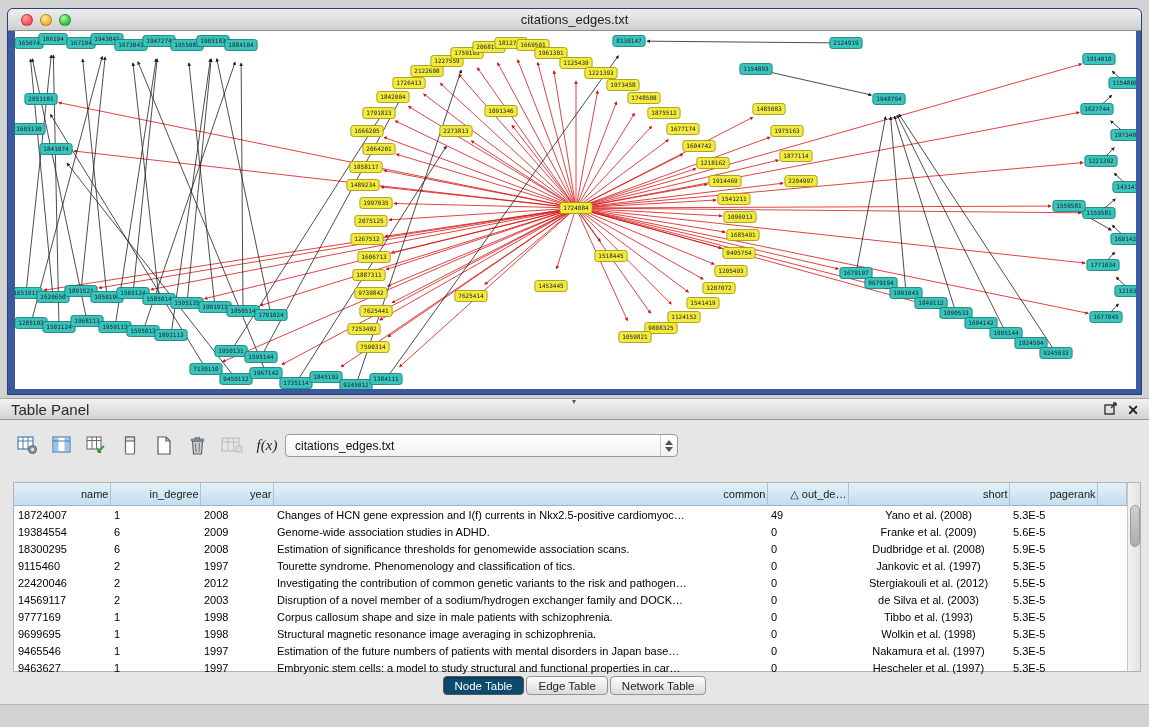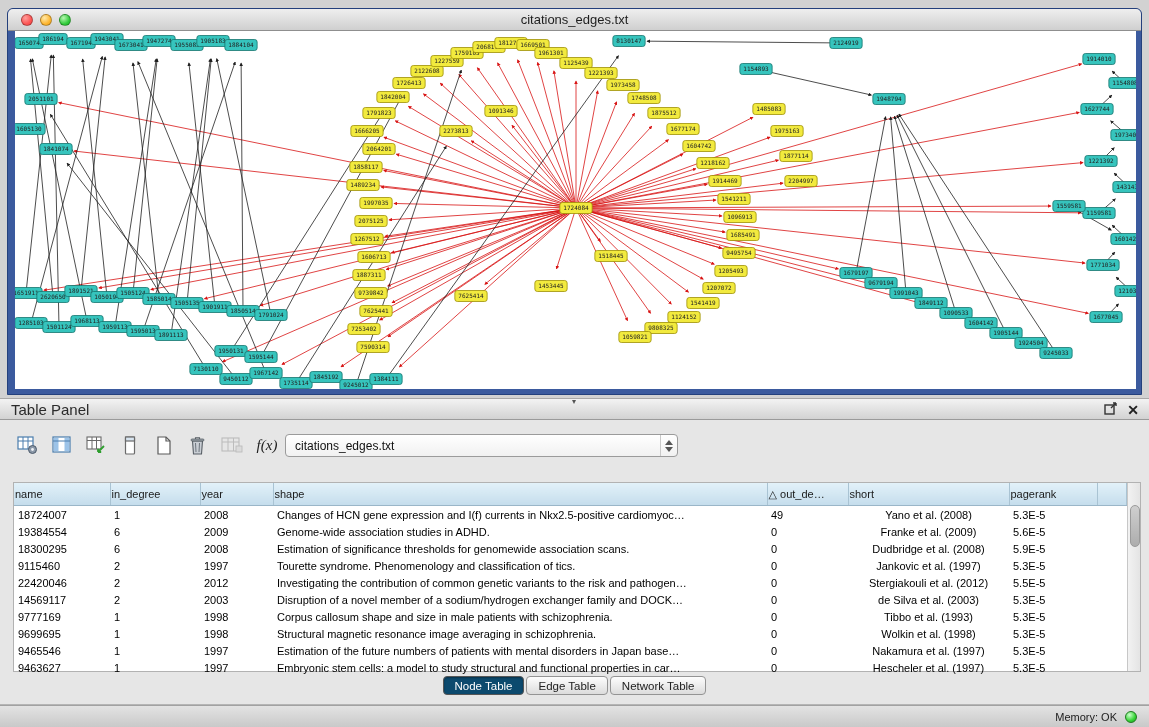--- a/index.html
+++ b/index.html
@@ -46,21 +46,21 @@
     border:1px solid #9b9b9b;border-radius:4px;box-sizing:border-box;display:flex;align-items:center;}
   .combo-text{flex:1;font-size:12px;color:#111;padding-left:9px;}
   .combo-arrows{width:16px;height:100%;display:flex;flex-direction:column;align-items:center;justify-content:center;gap:2px;border-left:1px solid #c9c9c9;}
   .tri-up{width:0;height:0;border-left:4px solid transparent;border-right:4px solid transparent;border-bottom:5px solid #555;}
   .tri-dn{width:0;height:0;border-left:4px solid transparent;border-right:4px solid transparent;border-top:5px solid #555;}
 
   
   .table-wrap{position:absolute;left:13px;top:62px;width:1128px;height:190px;background:#fff;border:1px solid #b2b2b2;box-sizing:border-box;display:flex;}
   table.grid{border-collapse:collapse;table-layout:fixed;width:1112px;font-size:11px;color:#000;}
   table.grid th{height:20px;background:linear-gradient(#e2f1f9,#c5ddec);border-right:1px solid #a9c3d3;border-bottom:1px solid #9ab6c8;
-    font-weight:normal;font-size:11px;color:#1a1a1a;text-align:left;overflow:hidden;white-space:nowrap;}
+    font-weight:normal;font-size:11px;color:#1a1a1a;text-align:right;overflow:hidden;white-space:nowrap;}
   table.grid td{height:17px;padding:0 4px;border:none;overflow:hidden;white-space:nowrap;text-overflow:clip;}
   td.c4{padding-left:5px;}
   td.c5{text-align:center;}
   .col0{width:96px;} .col1{width:90px;} .col2{width:73px;} .col3{width:494px;}
   .col4{width:81px;} .col5{width:161px;} .col6{width:88px;} .colF{width:29px;}
   .vscroll{width:15px;background:linear-gradient(to right,#f2f2f2,#e4e4e4);border-left:1px solid #c7c7c7;position:relative;}
   .vthumb{position:absolute;left:2px;top:22px;width:10px;height:42px;border-radius:5px;background:linear-gradient(#cfcfcf,#adadad);border:1px solid #9a9a9a;box-sizing:border-box;}
 
   
   .tabs-row{position:absolute;left:0;top:256px;width:100%;display:flex;justify-content:center;gap:2px;}
@@ -773,21 +773,21 @@
           <col class="col4">
             <col class="col5">
             <col class="col6">
             <col class="colF">
         </colgroup>
         <thead>
             <tr id="header-row">
               <th>name</th>
               <th>in_degree</th>
               <th>year</th>
-              <th>shape</th>
+              <th>common</th>
               <th>△ out_de…</th>
               <th>short</th>
               <th>pagerank</th>
               <th></th>
             </tr>
           </thead>
         <tbody id="table-body">
             <tr>
               <td class="c0">18724007</td>
               <td class="c1">1</td>
@@ -895,18 +895,14 @@
       </div>
     </div>
 
     <div class="tabs-row" id="tabs-row">
         <div class="tab-btn active">Node Table</div>
         <div class="tab-btn">Edge Table</div>
         <div class="tab-btn">Network Table</div>
       </div>
   </div>
 
-  <div class="statusbar">
-    <span class="mem-label">Memory: OK</span>
-    <span class="mem-orb"></span>
-  </div>
 
 </div>
 
 </body></html>

